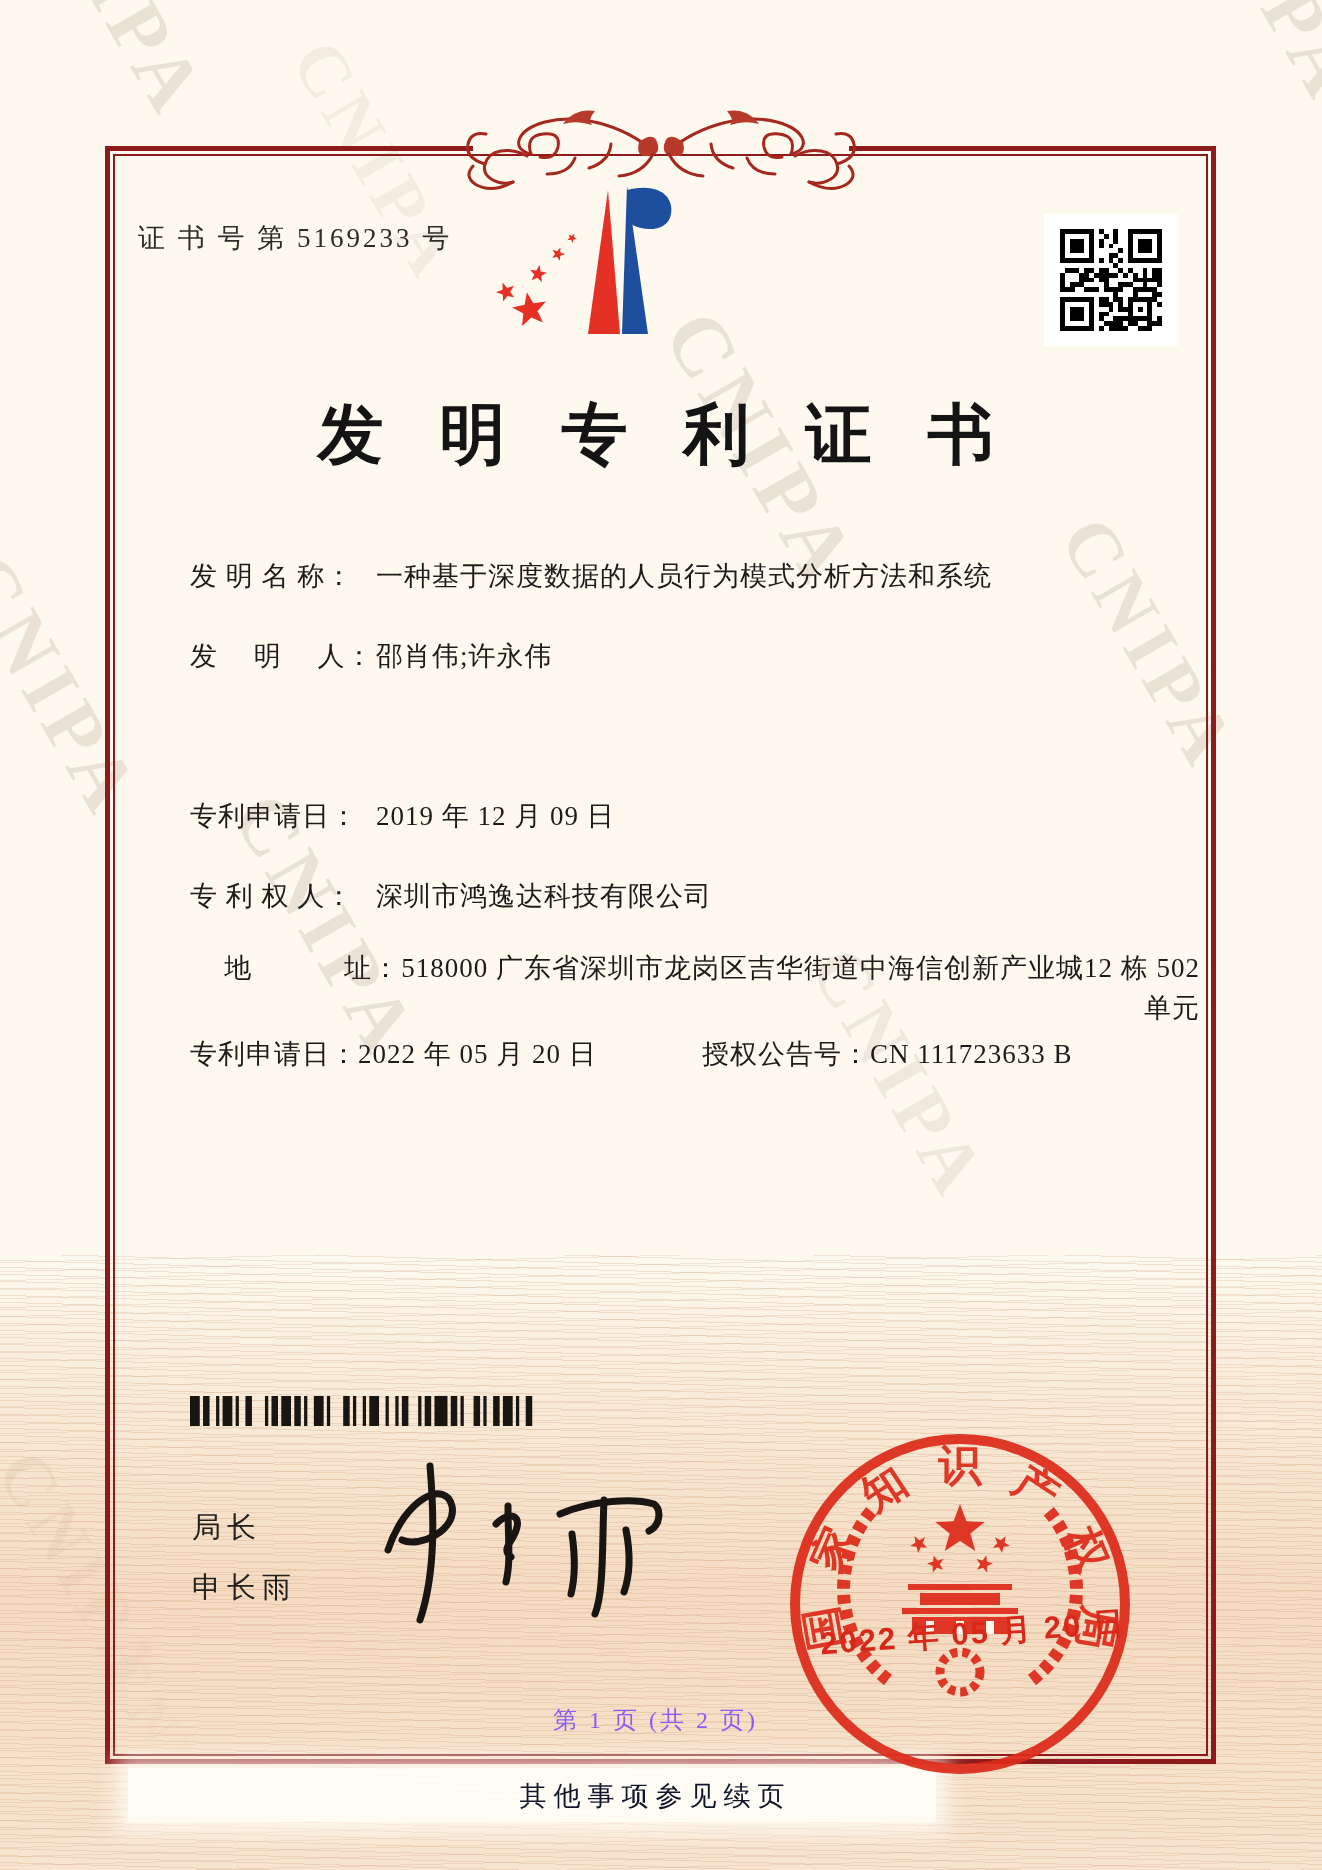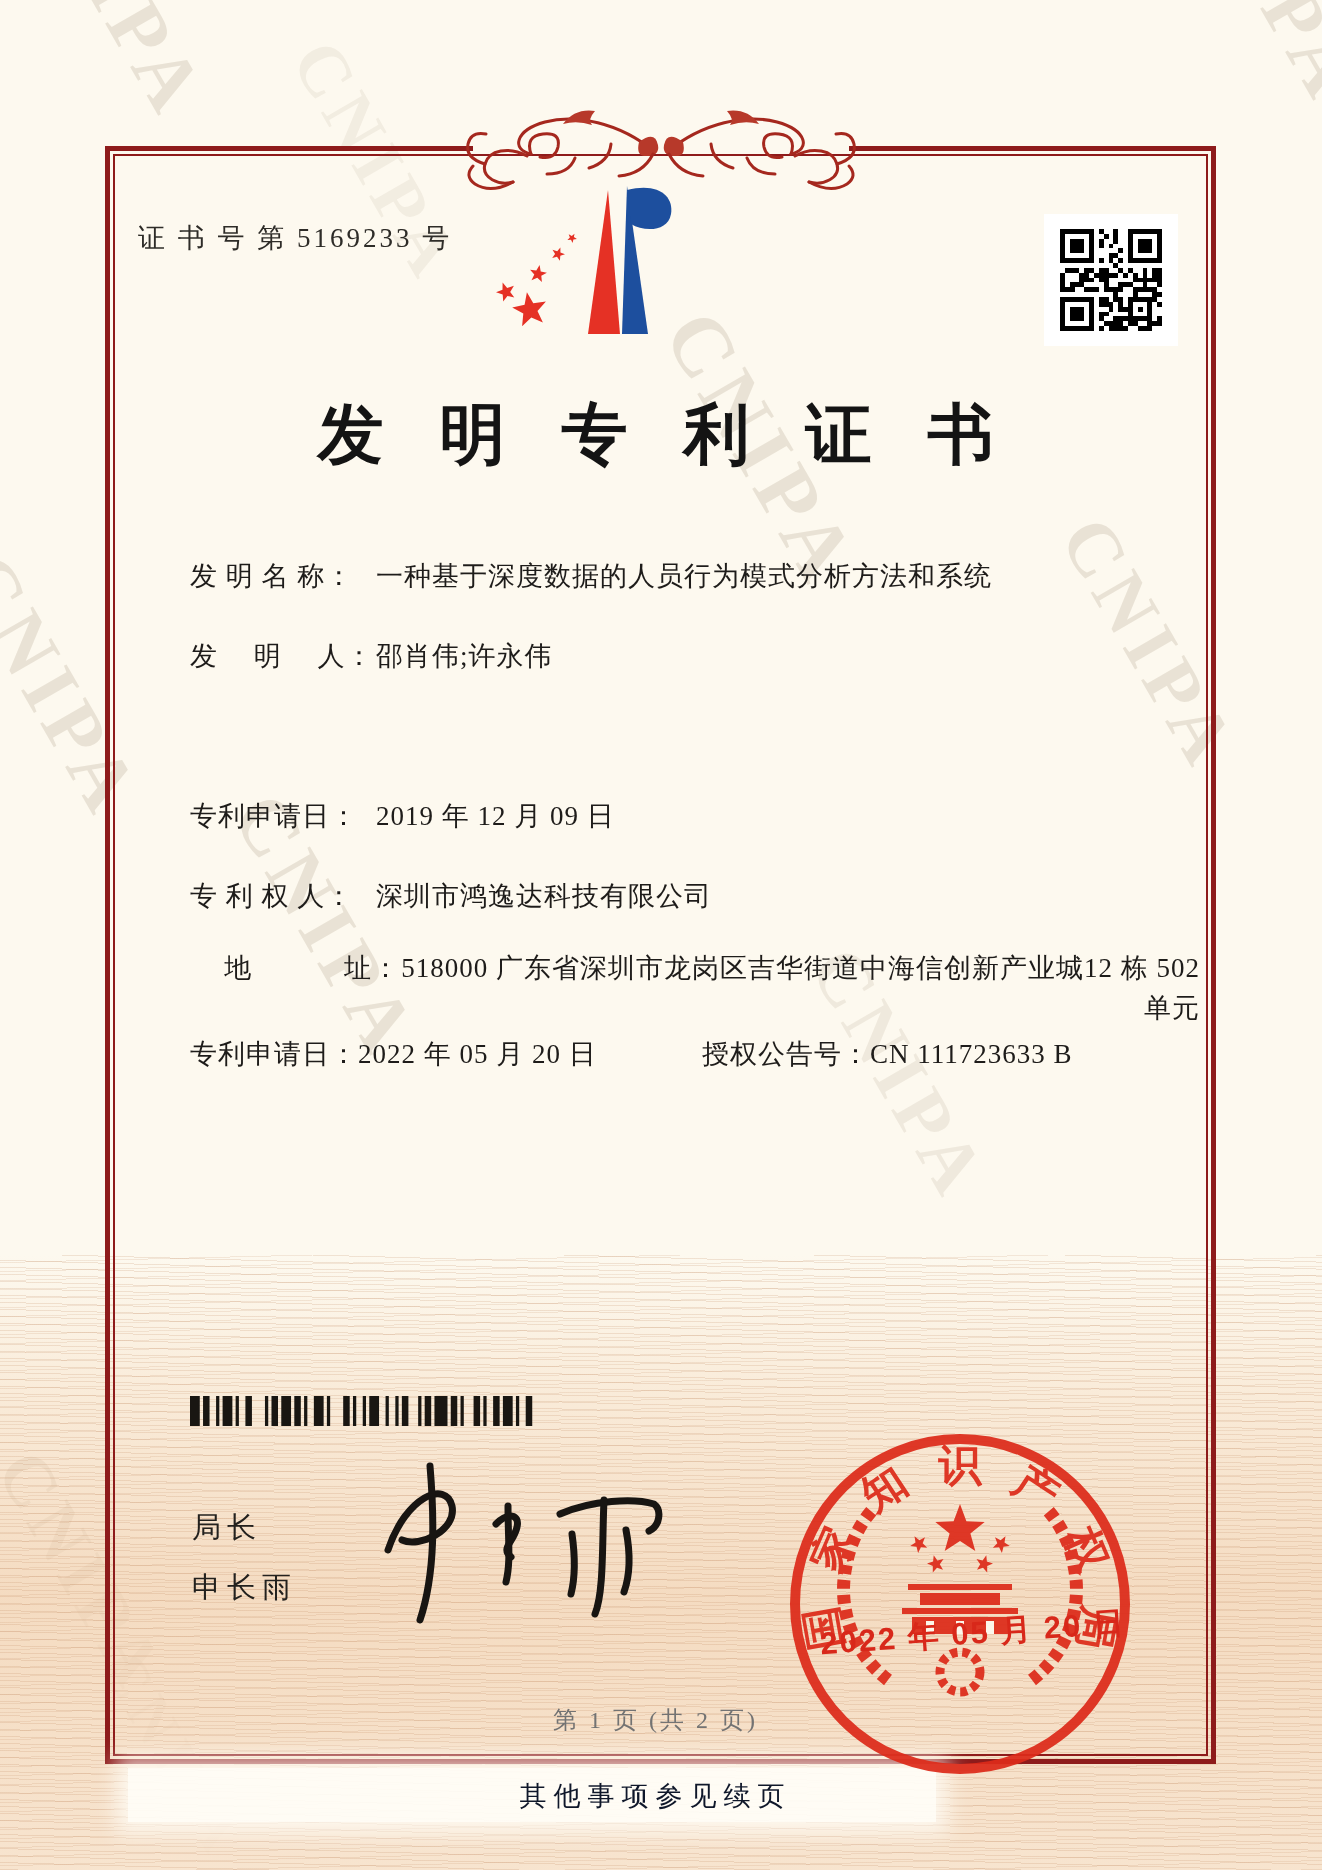--- a/index.html
+++ b/index.html
@@ -40,21 +40,21 @@
   
   .barcode{position:absolute;left:190px;top:1396px;z-index:3;}
   .director{position:absolute;left:192px;z-index:3;font-family:Liberation Mono, monospace;
       font-size:29px;letter-spacing:6px;color:#23211e;}
   .signature{position:absolute;left:350px;top:1452px;z-index:3;}
   .seal{position:absolute;left:770px;top:1414px;z-index:4;opacity:0.93;}
   .seal-date{position:absolute;left:820px;top:1612px;width:320px;z-index:5;
       font-family:"Liberation Sans",sans-serif;font-weight:bold;font-size:31px;letter-spacing:2px;
       color:#d8281a;transform:rotate(-4deg);white-space:nowrap;}
   .page-info{position:absolute;left:105px;top:1704px;width:1101px;text-align:center;z-index:3;
-      font-size:24px;letter-spacing:3px;color:#737373;}
+      font-size:24px;letter-spacing:3px;color:#8b5cf6;}
   .footer-band{position:absolute;left:128px;top:1768px;width:808px;height:54px;z-index:2;
       background:rgba(255,254,248,0.92);box-shadow:0 0 20px 12px rgba(255,254,248,0.75);}
   .footer-note{position:absolute;left:105px;top:1778px;width:1101px;text-align:center;z-index:3;
       font-size:27px;letter-spacing:7px;color:#0f172a;font-family:Liberation Mono, monospace;}
 </style>
 </head>
 <body>
 
 <div class="page">
 

